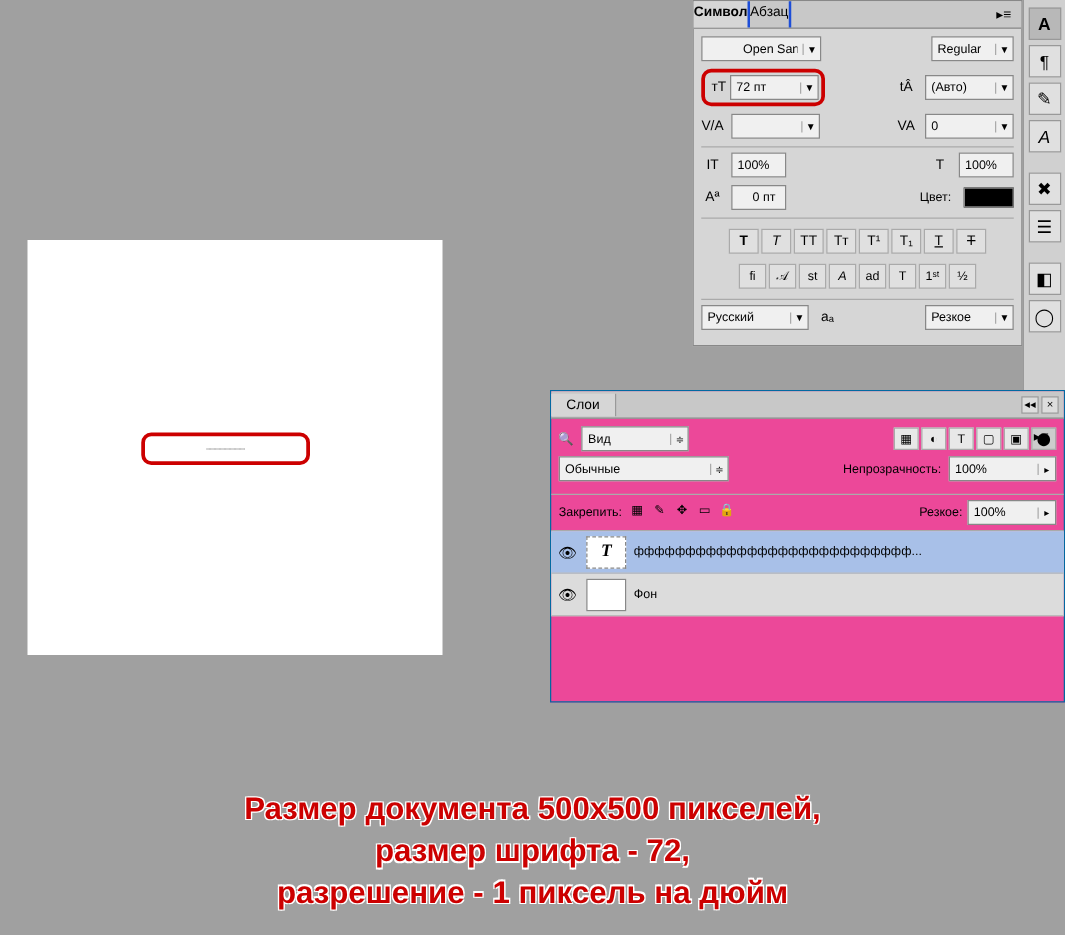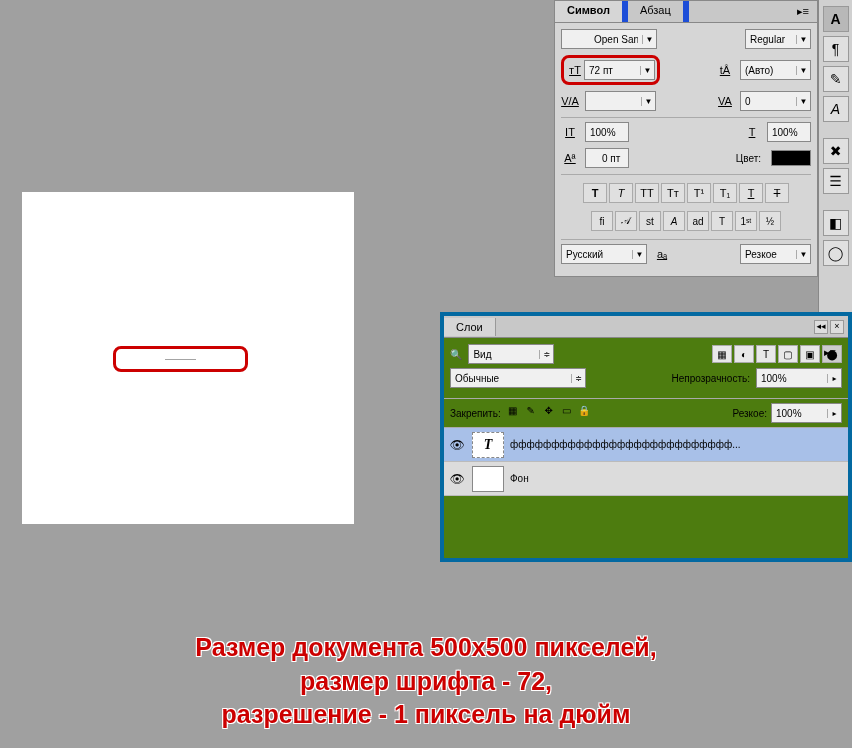--- a/index.html
+++ b/index.html
@@ -4,46 +4,46 @@
 <style>
 * { margin: 0; padding: 0; box-sizing: border-box; font-family: Arial, sans-serif; }
 body { background: #a0a0a0; width: 852px; height: 748px; position: relative; overflow: hidden; }
 
 .canvas-area { position: absolute; left: 22px; top: 192px; width: 332px; height: 332px; background: #ffffff; }
 .text-highlight { position: absolute; left: 113px; top: 346px; width: 135px; height: 26px; border: 3px solid #cc0000; border-radius: 8px; display: flex; align-items: center; justify-content: center; }
 .text-highlight span { font-size: 3px; color: #000; }
 
 .character-panel { position: absolute; right: 34px; top: 0; width: 264px; background: #d6d6d6; border: 1px solid #888; }
 .panel-tabs { display: flex; background: #c8c8c8; border-bottom: 1px solid #888; height: 22px; }
-.panel-tab { padding: 3px 12px; font-size: 11px; border-right: 6px solid #1d4ed8; cursor: pointer; }
+.panel-tab { padding: 3px 0; font-size: 11px; border-right: 2px solid #1d4ed8; cursor: pointer; }
 .panel-tab.active { background: #d6d6d6; font-weight: bold; }
 .panel-menu { margin-left: auto; padding: 4px 8px; font-size: 11px; }
 
 .panel-body { padding: 6px; }
 .panel-row { display: flex; gap: 6px; margin-bottom: 6px; align-items: center; }
 .input-combo { display: flex; align-items: center; background: #f0f0f0; border: 1px solid #888; height: 20px; }
 .input-combo input { border: none; background: transparent; font-size: 10px; padding: 0 4px; width: 55px; outline: none; }
 .input-combo .dropdown-arrow { width: 14px; text-align: center; font-size: 8px; border-left: 1px solid #aaa; cursor: pointer; }
-.icon-label { font-size: 11px; width: 18px; text-align: center; text-decoration: underline; }
+.icon-label { font-size: 11px; width: 18px; text-align: center; }
 
 .size-highlight { border: 3px solid #cc0000; border-radius: 8px; padding: 2px; display: flex; align-items: center; }
 
 .row-label { font-size: 10px; margin-right: 4px; text-align: center; }
 .color-swatch { width: 40px; height: 16px; background: #000; border: 1px solid #888; }
 
 .style-buttons { display: flex; gap: 2px; padding: 4px 0; justify-content: center; flex-wrap: wrap; }
 .style-btn { width: 24px; height: 20px; background: #e0e0e0; border: 1px solid #aaa; font-size: 11px; display: flex; align-items: center; justify-content: center; cursor: pointer; }
 .style-btn.small { width: 22px; font-size: 10px; }
 
 .divider { height: 1px; background: #aaa; margin: 4px 0; }
 
 .side-toolbar { position: absolute; right: 0; top: 0; width: 34px; height: 340px; background: #d0d0d0; border-left: 1px solid #888; display: flex; flex-direction: column; align-items: center; padding-top: 6px; gap: 4px; }
 .side-tool { width: 26px; height: 26px; background: #e0e0e0; border: 1px solid #999; display: flex; align-items: center; justify-content: center; font-size: 14px; cursor: pointer; }
 
-.layers-panel { position: absolute; right: 0; top: 312px; width: 412px; height: 250px; background: #4d7c0f; border: 4px solid #0369a1; }
+.layers-panel { position: absolute; right: 0; top: 312px; width: 412px; height: 250px; background: #ec4899; border: 1px solid #0369a1; }
 .layers-header { display: flex; background: #c8c8c8; height: 22px; border-bottom: 1px solid #888; align-items: center; }
 .layers-tab { padding: 3px 12px; font-size: 11px; background: #d6d6d6; border-right: 1px solid #999; }
 .layers-close { margin-left: auto; display: flex; gap: 2px; padding-right: 4px; }
 .window-btn { width: 14px; height: 14px; font-size: 9px; text-align: center; border: 1px solid #999; background: #ddd; cursor: pointer; }
 
 .layers-controls { padding: 6px; border-bottom: 1px solid #aaa; }
 .layers-row { display: flex; align-items: center; gap: 6px; font-size: 10px; margin-bottom: 4px; }
 .layers-row .input-combo { flex: 0 0 auto; }
 .layers-row .input-combo input { width: 70px; }
 .small-input { width: 42px; }

